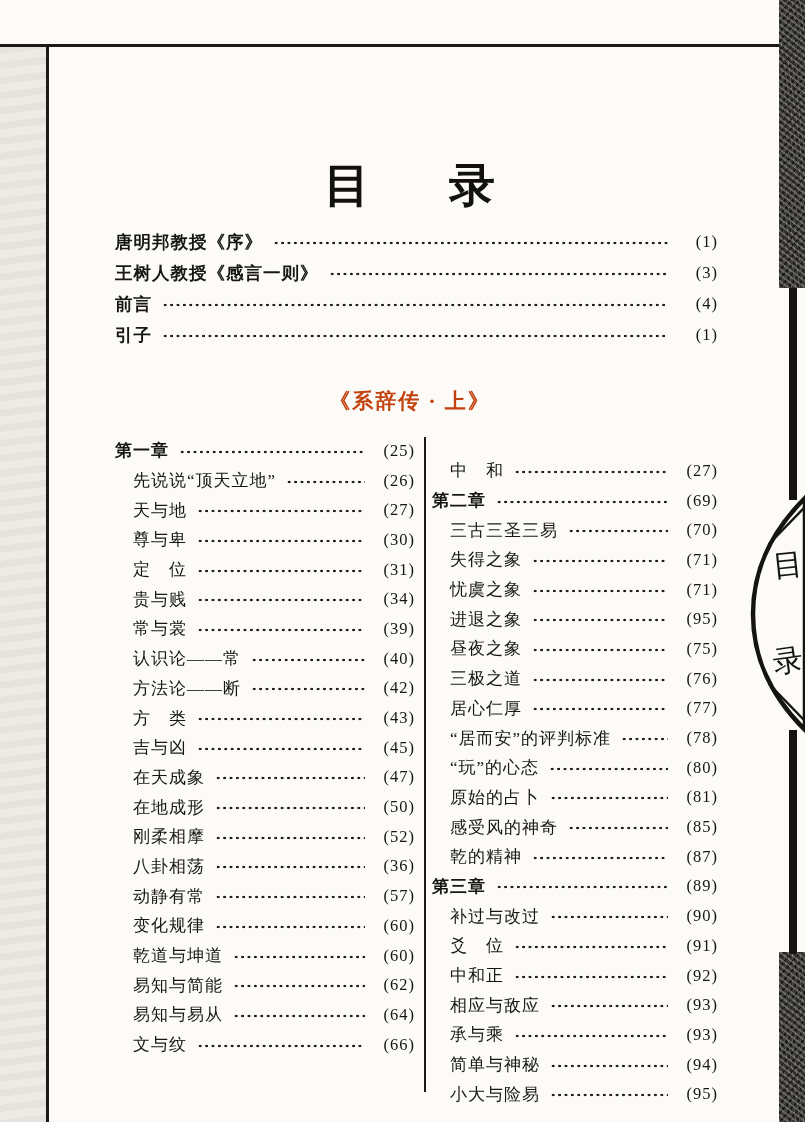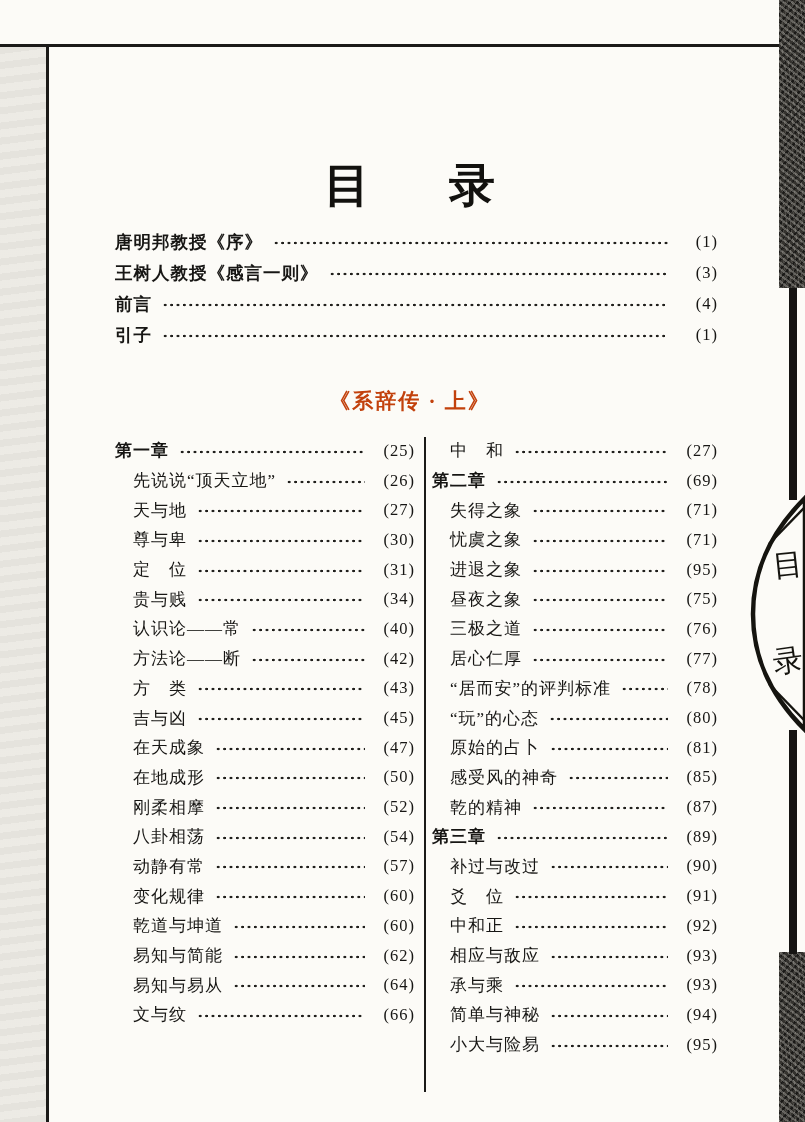--- a/index.html
+++ b/index.html
@@ -83,21 +83,21 @@
     color: #c2410c;
     margin-top: 12px;
   }
 
   
   .columns {
     position: absolute; left: 115px; top: 436px; width: 603px;
     display: flex;
   }
   .col-left  { width: 300px; }
-  .col-right { width: 286px; margin-left: 17px; }
+  .col-right { width: 286px; margin-left: 17px; margin-top: 20px; }
   .column-divider {
     position: absolute; left: 424px; top: 437px;
     width: 2px; height: 655px; background: #1b1a18;
   }
 
   
   .toc-row {
     display: flex; align-items: center;
     height: 29.7px;
     font-size: 17px;
@@ -204,20 +204,25 @@
           <span class="toc-label">定　位</span>
           <span class="toc-dots"></span>
           <span class="toc-page">(31)</span>
         </div>
         <div class="toc-row indent">
           <span class="toc-label">贵与贱</span>
           <span class="toc-dots"></span>
           <span class="toc-page">(34)</span>
         </div>
         <div class="toc-row indent">
+          <span class="toc-label">常与裳</span>
+          <span class="toc-dots"></span>
+          <span class="toc-page">(39)</span>
+        </div>
+        <div class="toc-row indent">
           <span class="toc-label">认识论——常</span>
           <span class="toc-dots"></span>
           <span class="toc-page">(40)</span>
         </div>
         <div class="toc-row indent">
           <span class="toc-label">方法论——断</span>
           <span class="toc-dots"></span>
           <span class="toc-page">(42)</span>
         </div>
         <div class="toc-row indent">
@@ -241,21 +246,21 @@
           <span class="toc-page">(50)</span>
         </div>
         <div class="toc-row indent">
           <span class="toc-label">刚柔相摩</span>
           <span class="toc-dots"></span>
           <span class="toc-page">(52)</span>
         </div>
         <div class="toc-row indent">
           <span class="toc-label">八卦相荡</span>
           <span class="toc-dots"></span>
-          <span class="toc-page">(54)</span>
+          <span class="toc-page">(36)</span>
         </div>
         <div class="toc-row indent">
           <span class="toc-label">动静有常</span>
           <span class="toc-dots"></span>
           <span class="toc-page">(57)</span>
         </div>
         <div class="toc-row indent">
           <span class="toc-label">变化规律</span>
           <span class="toc-dots"></span>
           <span class="toc-page">(60)</span>
@@ -287,20 +292,25 @@
           <span class="toc-label">中　和</span>
           <span class="toc-dots"></span>
           <span class="toc-page">(27)</span>
         </div>
         <div class="toc-row bold">
           <span class="toc-label">第二章</span>
           <span class="toc-dots"></span>
           <span class="toc-page">(69)</span>
         </div>
         <div class="toc-row indent">
+          <span class="toc-label">三古三圣三易</span>
+          <span class="toc-dots"></span>
+          <span class="toc-page">(70)</span>
+        </div>
+        <div class="toc-row indent">
           <span class="toc-label">失得之象</span>
           <span class="toc-dots"></span>
           <span class="toc-page">(71)</span>
         </div>
         <div class="toc-row indent">
           <span class="toc-label">忧虞之象</span>
           <span class="toc-dots"></span>
           <span class="toc-page">(71)</span>
         </div>
         <div class="toc-row indent">

